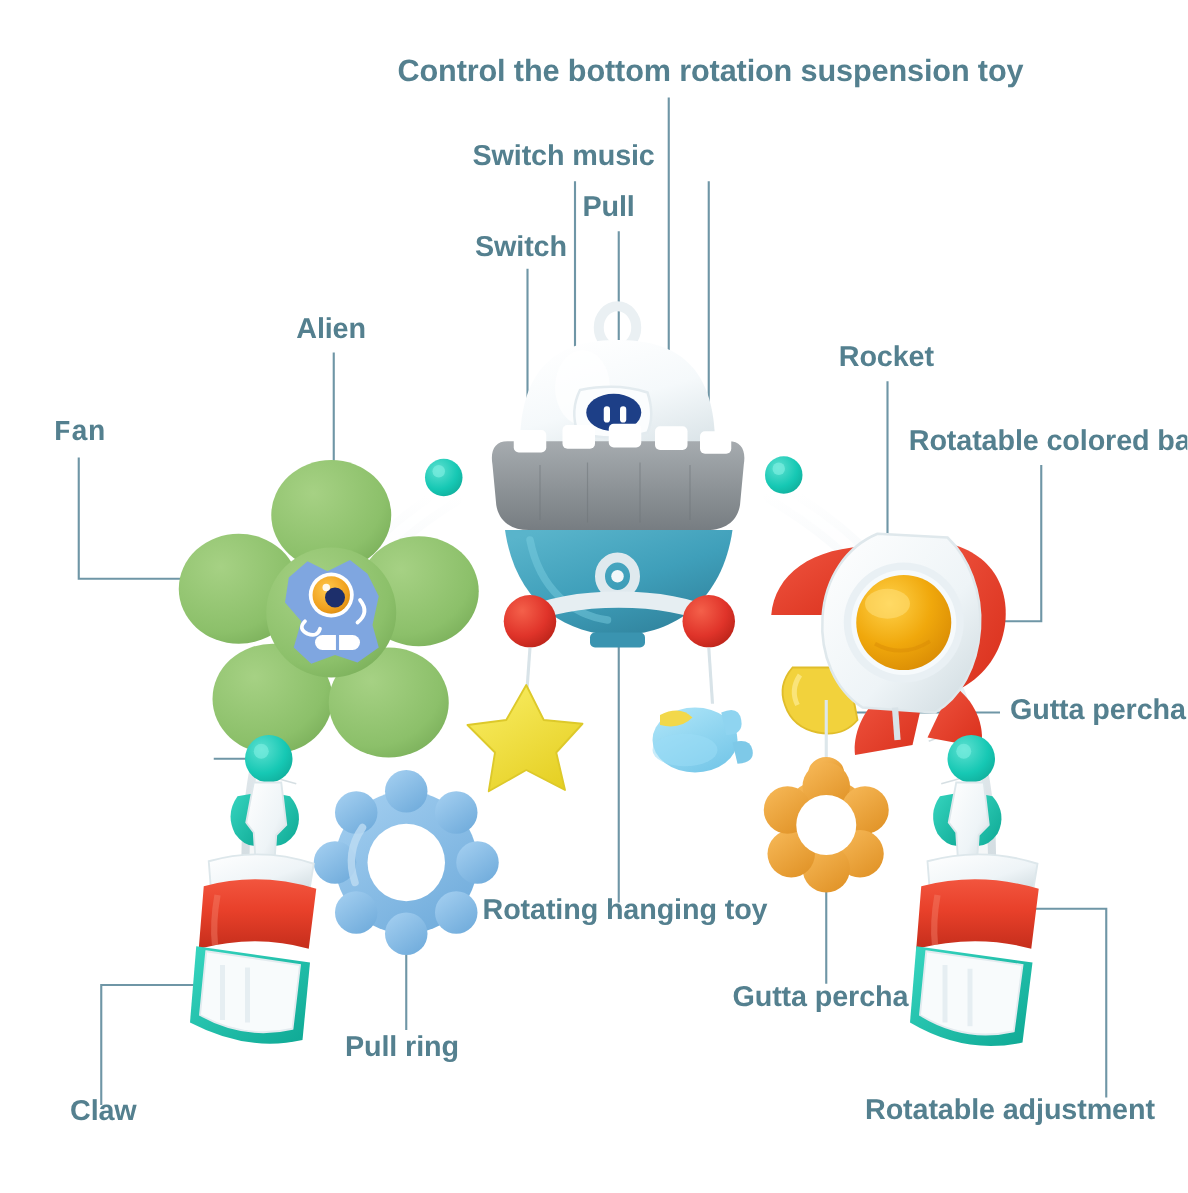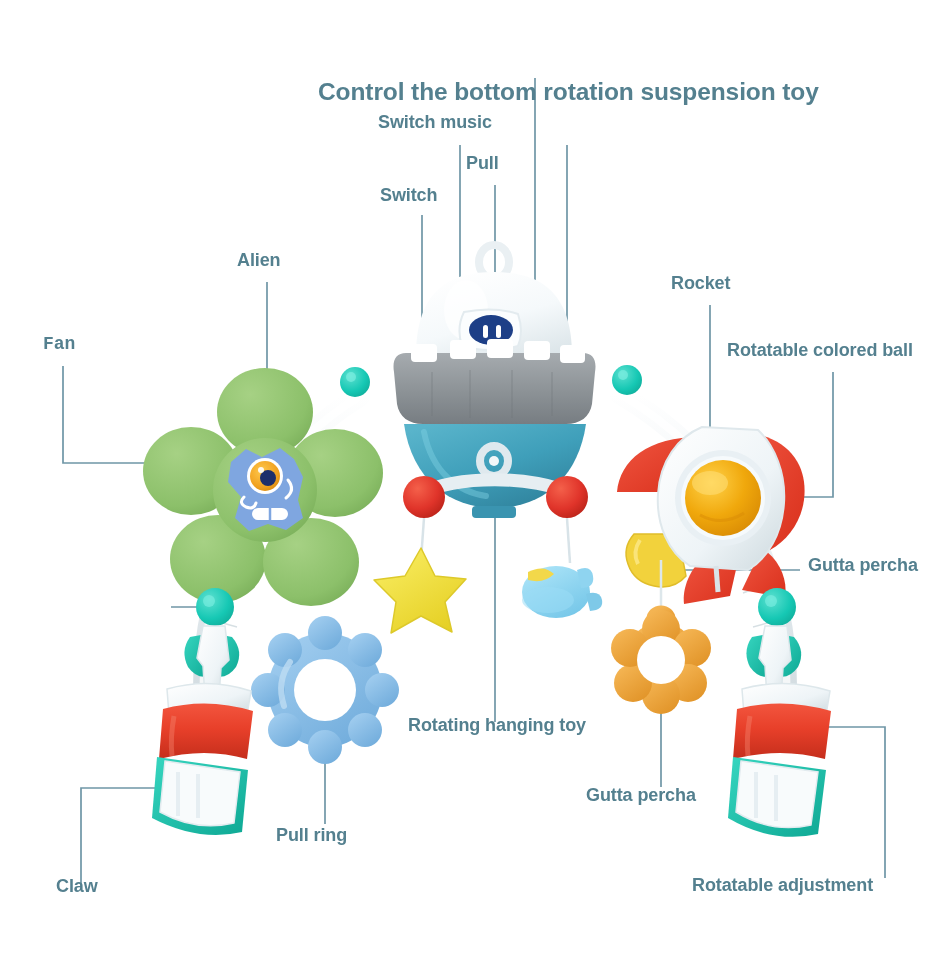--- a/index.html
+++ b/index.html
@@ -26,22 +26,22 @@
   }
   .label {
     position: absolute;
     color: #54808f;
     font-weight: bold;
     font-family: "Liberation Sans", sans-serif;
     white-space: nowrap;
     line-height: 1.0;
     letter-spacing: -0.1px;
   }
-  .lbl-xl { font-size: 24.5px; margin-top: 34px; }
-  .lbl-lg { font-size: 18px; }
+  .lbl-xl { font-size: 24.5px; }
+  .lbl-lg { font-size: 23px; }
 </style>
 </head>
 <body>
 
 <div id="stage">
 
   <svg id="art" viewBox="0 0 950 954" xmlns="http://www.w3.org/2000/svg">
     <defs>
       <linearGradient id="tubeGrad" x1="0" y1="0" x2="0" y2="1">
         <stop offset="0%" stop-color="#ffffff"></stop>
@@ -386,21 +386,21 @@
 
   <div class="label lbl-lg" style="left:43px; top:335px;font-family:Liberation Mono, monospace;">Fan</div>
 
   <div class="label lbl-lg" style="left:671px; top:274px;">Rocket</div>
 
   <div class="label lbl-lg" style="left:727px; top:341px;">Rotatable colored ball</div>
 
   <div class="label lbl-lg" style="left:808px; top:556px;">Gutta percha</div>
 
 
-  <div class="label lbl-lg" style="left:408px; top:716px;text-align:center;">Rotating hanging toy</div>
+  <div class="label lbl-lg" style="left:386px; top:716px;text-align:center;">Rotating hanging toy</div>
 
   <div class="label lbl-lg" style="left:276px; top:826px;">Pull ring</div>
 
   <div class="label lbl-lg" style="left:586px; top:786px;">Gutta percha</div>
 
   <div class="label lbl-lg" style="left:56px; top:877px;">Claw</div>
 
   <div class="label lbl-lg" style="left:692px; top:876px;">Rotatable adjustment</div>
 
 </div>

